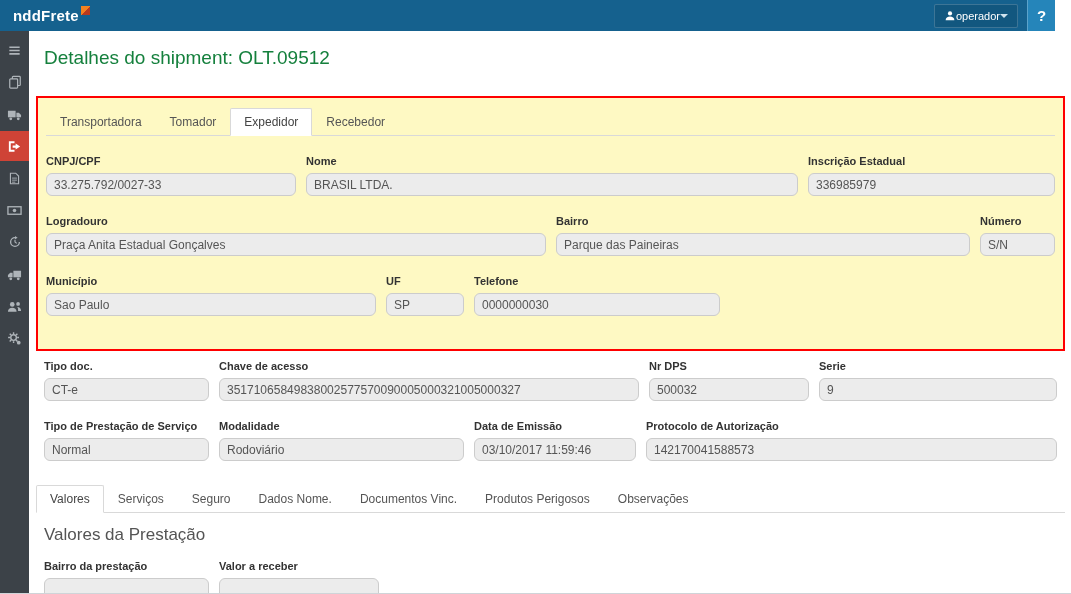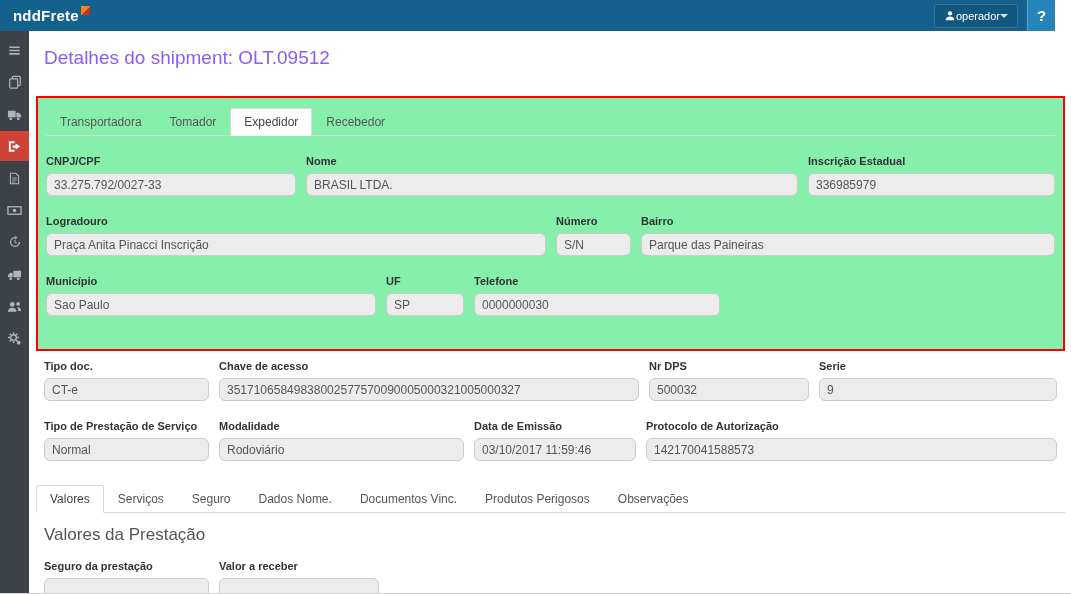--- a/index.html
+++ b/index.html
@@ -48,25 +48,25 @@
     justify-content:center; color:#aeb4b9; cursor:pointer;
   }
   .side-item.active { background:#cf4336; color:#fff; }
   .side-item svg { display:block; }
 
   
   .content {
     position:absolute; top:31px; left:29px; right:0; bottom:0;
     padding:10px 6px 0 7px; overflow:hidden; background:#fff;
   }
-  .page-title { margin:6px 0 0 8px; font-size:19px; color:#8b5cf6; font-weight:normal; line-height:22px; }
+  .page-title { margin:6px 0 0 8px; font-size:19px; color:#15803d; font-weight:normal; line-height:22px; }
 
   .hl-box {
     margin-top:27px; border:2px solid #ff0000;
-    padding:10px 8px 33px 8px; background:#86efac;
+    padding:10px 8px 33px 8px; background:#fef9c3;
   }
 
   .tabs { display:flex; border-bottom:1px solid #d9d9d9; }
   .tab {
     padding:6px 13px; font-size:12px; color:#555; cursor:pointer;
     border:1px solid transparent; border-bottom:none; line-height:14px;
   }
   .tab.active {
     background:#fff; border:1px solid #d9d9d9; border-bottom:1px solid #fff;
     margin-bottom:-1px; border-radius:2px 2px 0 0; color:#444;
@@ -234,29 +234,29 @@
         </div>
         <div class="fg fx">
           <span class="flabel">Inscrição Estadual</span>
           <div class="fld">336985979</div>
         </div>
       </div>
 
       <div class="frow">
         <div class="fg w500">
           <span class="flabel">Logradouro</span>
-          <div class="fld">Praça Anita Pinacci Inscrição</div>
+          <div class="fld">Praça Anita Estadual Gonçalves</div>
+        </div>
+        <div class="fg fx">
+          <span class="flabel">Bairro</span>
+          <div class="fld">Parque das Paineiras</div>
         </div>
         <div class="fg w75">
           <span class="flabel">Número</span>
           <div class="fld">S/N</div>
-        </div>
-        <div class="fg fx">
-          <span class="flabel">Bairro</span>
-          <div class="fld">Parque das Paineiras</div>
         </div>
       </div>
 
       <div class="frow">
         <div class="fg w330">
           <span class="flabel">Município</span>
           <div class="fld">Sao Paulo</div>
         </div>
         <div class="fg w78">
           <span class="flabel">UF</span>
@@ -320,21 +320,21 @@
       <div class="tab">Documentos Vinc.</div>
       <div class="tab">Produtos Perigosos</div>
       <div class="tab">Observações</div>
     </div>
 
     <div class="below">
       <h2 class="section-title">Valores da Prestação</h2>
 
       <div class="frow" style="margin-top:14px">
         <div class="fg w165">
-          <span class="flabel">Seguro da prestação</span>
+          <span class="flabel">Bairro da prestação</span>
           <div class="fld"></div>
         </div>
         <div class="fg w160">
           <span class="flabel">Valor a receber</span>
           <div class="fld"></div>
         </div>
       </div>
     </div>
 
   </div>

